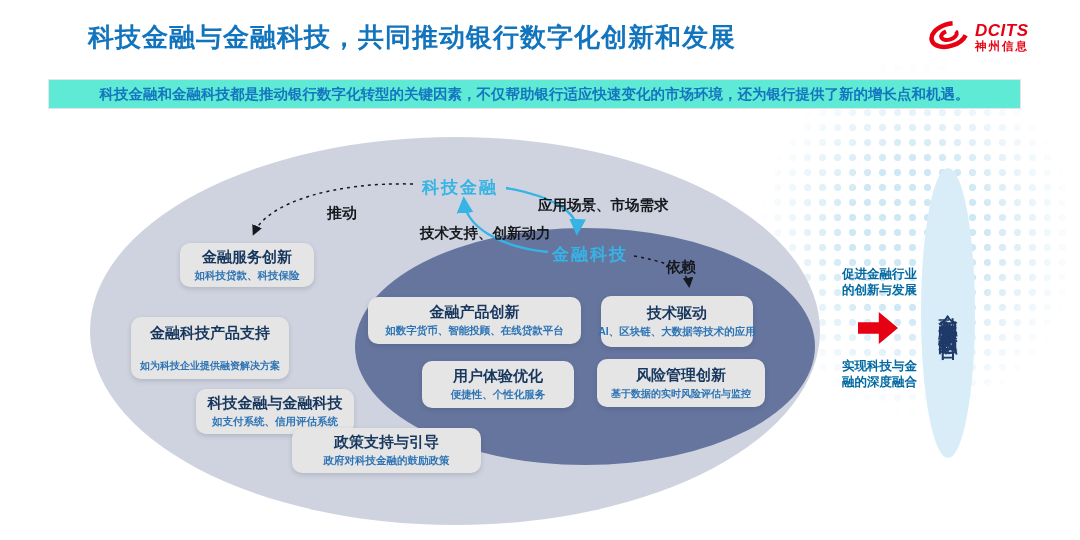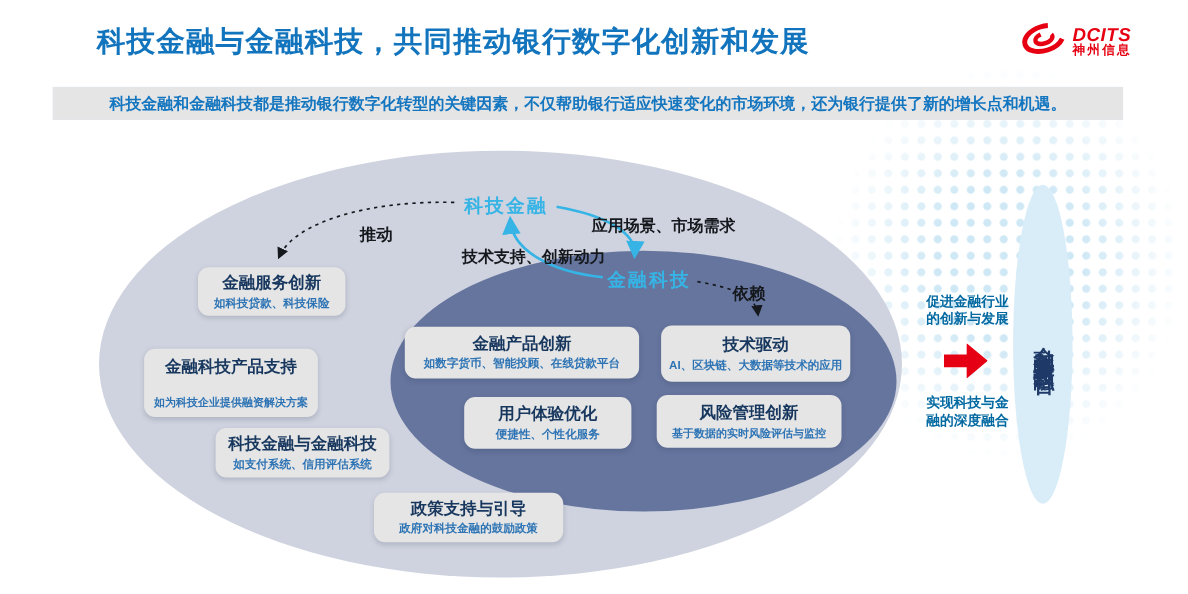--- a/index.html
+++ b/index.html
@@ -12,21 +12,21 @@
     font-family:"Liberation Sans","DejaVu Sans",sans-serif;
   }
   
   .title {
     position:absolute; left:88px; top:20px;
     font-size:26px; font-weight:bold; color:#1274bd;
     letter-spacing:1px; white-space:nowrap;
   }
   .subtitle-bar {
     position:absolute; left:48px; top:79px; width:973px; height:30px;
-    background:#e5e5e5; border:1px solid #e3e5e8;
+    background:#5eead4; border:1px solid #e3e5e8;
     display:flex; align-items:center; justify-content:center;
   }
   .subtitle-bar span {
     font-size:14.5px; font-weight:bold; color:#1576c0; white-space:nowrap;
   }
   .logo {
     position:absolute; left:928px; top:18px; display:flex; align-items:center; gap:5px;
   }
   .logo .brand-col { display:flex; flex-direction:column; line-height:1.05; }
   .logo .brand { font-size:17px; font-weight:bold; font-style:italic; color:#e60012; letter-spacing:.5px;}
@@ -145,30 +145,30 @@
   <span class="c-sub">如科技贷款、科技保险</span>
 </div>
 <div class="card" style="left:131px; top:317px; width:158px; height:62px;gap:14px;">
   <span class="c-title">金融科技产品支持</span>
   <span class="c-sub" style="font-size:10px;">如为科技企业提供融资解决方案</span>
 </div>
 <div class="card" style="left:196px; top:389px; width:158px; height:45px;">
   <span class="c-title">科技金融与金融科技</span>
   <span class="c-sub">如支付系统、信用评估系统</span>
 </div>
-<div class="card" style="left:292px; top:448px; width:172px; height:45px;margin-left:48px;">
+<div class="card" style="left:292px; top:428px; width:189px; height:45px;">
   <span class="c-title">政策支持与引导</span>
   <span class="c-sub">政府对科技金融的鼓励政策</span>
 </div>
 
 <div class="card" style="left:368px; top:297px; width:213px; height:47px;text-align:right;">
   <span class="c-title">金融产品创新</span>
   <span class="c-sub">如数字货币、智能投顾、在线贷款平台</span>
 </div>
-<div class="card" style="left:601px; top:296px; width:172px; height:51px;">
+<div class="card" style="left:601px; top:296px; width:152px; height:51px;">
   <span class="c-title">技术驱动</span>
   <span class="c-sub">AI、区块链、大数据等技术的应用</span>
 </div>
 <div class="card" style="left:422px; top:361px; width:152px; height:47px;">
   <span class="c-title">用户体验优化</span>
   <span class="c-sub">便捷性、个性化服务</span>
 </div>
 <div class="card" style="left:597px; top:359px; width:168px; height:48px;">
   <span class="c-title">风险管理创新</span>
   <span class="c-sub" style="font-size:10px;">基于数据的实时风险评估与监控</span>

